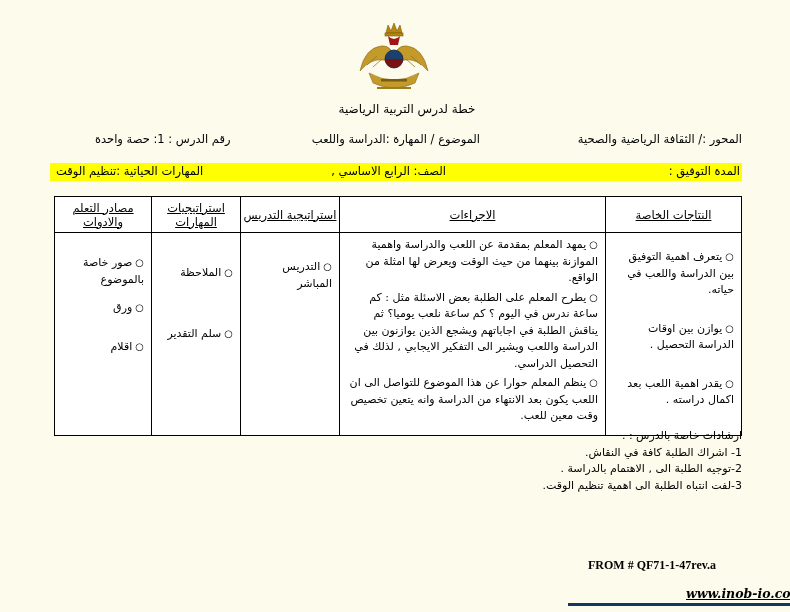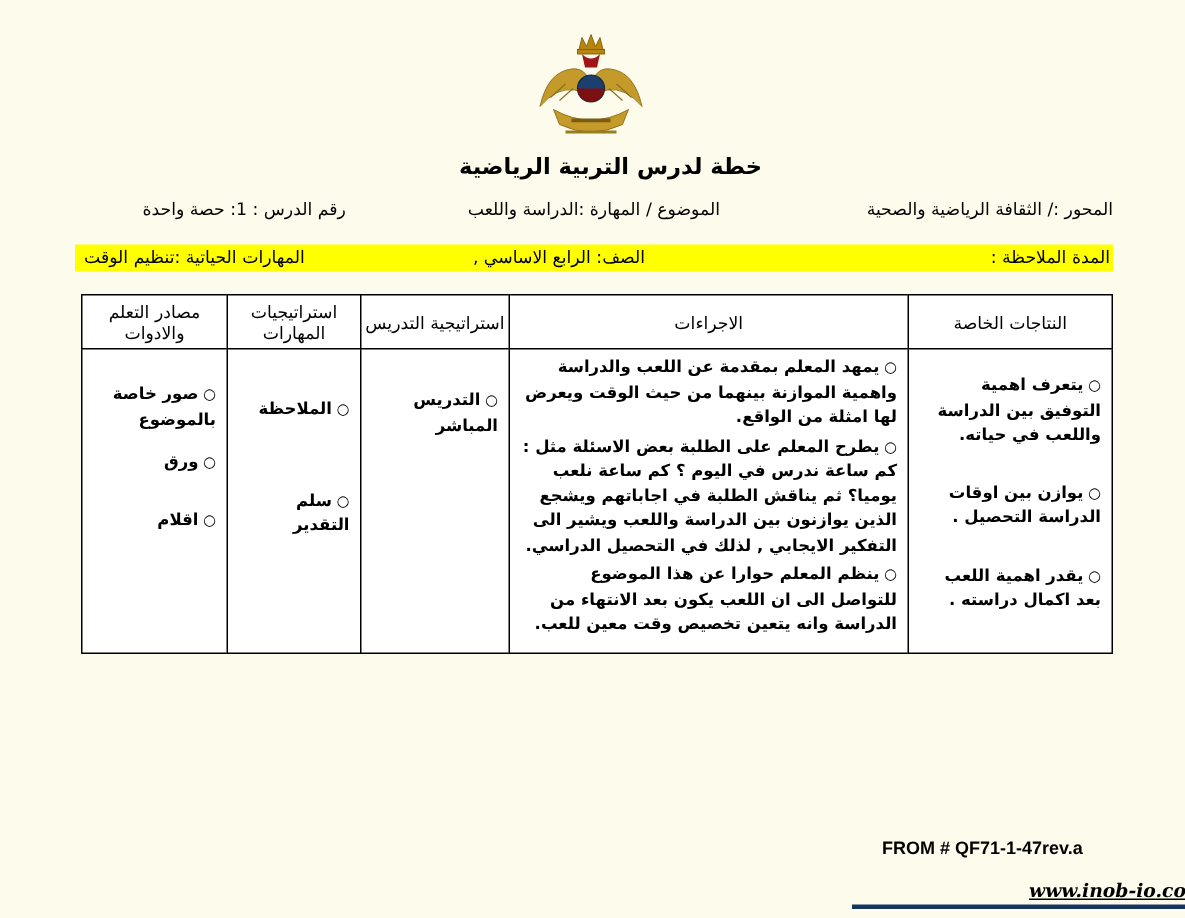--- a/index.html
+++ b/index.html
@@ -11,46 +11,46 @@
     margin: 0 auto;
     background: #fcfbec;
     font-family: "DejaVu Sans", sans-serif;
     color: #000;
     direction: rtl;
     overflow: hidden;
   }
   .logo { position: absolute; top: 20px; left: 356px; width: 76px; height: 82px; }
   .doc-title {
     position: absolute; top: 102px; left: 0; width: 100%;
-    text-align: center; font-size: 15px; font-weight: bold; padding-left: 24px;
+    text-align: center; font-size: 12px; font-weight: normal; padding-left: 24px;
   }
   .meta-row { position: absolute; top: 132px; right: 48px; left: 50px; height: 18px; font-size: 11.5px; }
   .meta-axis   { position: absolute; right: 0; white-space: nowrap; text-align: right; }
   .meta-subject{ position: absolute; right: 262px; white-space: nowrap; text-align: center; }
   .meta-lesson { position: absolute; left: 45px; white-space: nowrap; text-align: right; }
 
   .highlight-row {
     position: absolute; top: 163px; right: 48px; left: 50px; height: 18px;
     background: #ffff00; font-size: 11.5px;
   }
   .hl-duration { position: absolute; right: 2px; top: 1px; white-space: nowrap; }
-  .hl-grade    { position: absolute; right: 312px; top: 1px; white-space: nowrap; text-align: center; }
+  .hl-grade    { position: absolute; right: 296px; top: 1px; white-space: nowrap; text-align: center; }
   .hl-skills   { position: absolute; left: 6px; top: 1px; white-space: nowrap; }
 
   table.main-table {
     position: absolute; top: 196px; right: 48px;
     width: 687px; border-collapse: collapse; table-layout: fixed;
     font-size: 11px;
   }
   .main-table th, .main-table td {
-    border: 1px solid #000; background: #fff; vertical-align: top; font-weight: bold;
+    border: 1px solid #000; background: #fff; vertical-align: top;
   }
   .main-table th {
     height: 36px; vertical-align: middle; text-align: center;
-    font-weight: normal; font-size: 11.5px; padding: 2px;
+    font-weight: normal; font-size: 11.5px; padding: 2px; text-decoration: underline;
   }
   .main-table td { height: 188px; padding: 4px 7px; text-align: right; line-height: 1.5; }
 
   .col-outcomes  { width: 136px; }
   .col-procedures{ width: 266px; }
   .col-teaching  { width: 99px; }
   .col-evaluation{ width: 89px; }
   .col-resources { width: 97px; }
 
   .li { display: block; }
@@ -67,21 +67,21 @@
   .cell-resources .li-last    { margin-top: 22px; }
 
   .notes {
     position: absolute; top: 428px; right: 48px; left: 50px;
     text-align: right; font-size: 11px; line-height: 1.42;
   }
   .notes .note-line { margin-bottom: 1px; }
 
   .form-ref {
     position: absolute; top: 558px; left: 588px;
-    direction: ltr; font-family: Liberation Sans, sans-serif;
+    direction: ltr; font-family: Liberation Serif, serif;
     font-weight: bold; font-size: 12px; white-space: nowrap;
   }
   .website {
     position: absolute; top: 586px; left: 686px;
     direction: ltr; font-family: "DejaVu Serif", serif;
     font-weight: bold; font-style: italic; font-size: 12.5px;
     text-decoration: underline; white-space: nowrap;
   }
   .footer-line {
     position: absolute; top: 603px; left: 568px; width: 222px; height: 3px;
@@ -122,21 +122,21 @@
 
   <div class="doc-title">خطة لدرس التربية الرياضية</div>
 
   <div class="meta-row">
     <span class="meta-axis">المحور :/  الثقافة الرياضية والصحية</span>
     <span class="meta-subject">الموضوع / المهارة :الدراسة واللعب</span>
     <span class="meta-lesson">رقم الدرس : 1: حصة واحدة</span>
   </div>
 
   <div class="highlight-row">
-    <span class="hl-duration">المدة الملاحظة :</span>
+    <span class="hl-duration">المدة التوفيق :</span>
     <span class="hl-grade">الصف: الرابع الاساسي ,</span>
     <span class="hl-skills">المهارات الحياتية :تنظيم الوقت</span>
   </div>
 
   <table class="main-table">
     <colgroup>
       <col class="col-outcomes">
       <col class="col-procedures">
       <col class="col-teaching">
       <col class="col-evaluation">
@@ -172,18 +172,24 @@
         </td>
         <td class="cell-resources">
           <div class="li li-first"><span class="bullet">○</span><span>صور خاصة بالموضوع</span></div>
           <div class="li li-mid"><span class="bullet">○</span><span>ورق</span></div>
           <div class="li li-last"><span class="bullet">○</span><span>اقلام</span></div>
         </td>
       </tr>
     </tbody>
   </table>
 
+  <div class="notes">
+    <div class="note-line">ارشادات خاصة بالدرس : .</div>
+    <div class="note-line">1- اشراك الطلبة كافة في النقاش.</div>
+    <div class="note-line">2-توجيه الطلبة الى , الاهتمام بالدراسة .</div>
+    <div class="note-line">3-لفت انتباه الطلبة الى اهمية تنظيم الوقت.</div>
+  </div>
 
   <div class="form-ref">FROM # QF71-1-47rev.a</div>
   <div class="website">www.inob-io.com</div>
   <div class="footer-line"></div>
 
 </div>
 
 </body></html>

